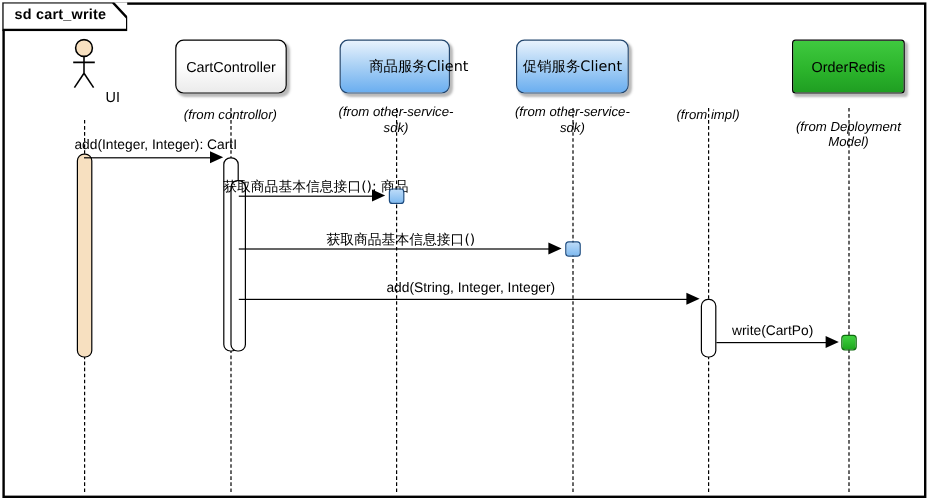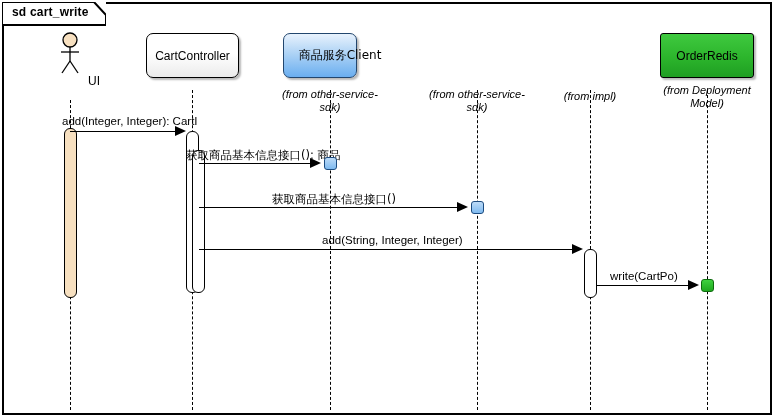--- a/index.html
+++ b/index.html
@@ -197,34 +197,38 @@
       <line x1="5" y1="20" x2="23" y2="20" stroke="#000000" stroke-width="1.3"></line>
       <line x1="14" y1="29" x2="6" y2="41" stroke="#000000" stroke-width="1.3"></line>
       <line x1="14" y1="29" x2="22" y2="41" stroke="#000000" stroke-width="1.3"></line>
     </svg>
   </div>
   <div class="actor-name" style="left:40px; top:74px; width:60px;">UI</div>
 
   <div class="plabel-box plain" style="left:146px; top:33px; width:93px; height:45px;">
     <span>CartController</span>
   </div>
-
-  <div class="plabel-box blue cjk" style="left:283px; top:33px; width:74px; height:45px;padding-left:40px;">
+  <div class="pfrom" style="left:132px; top:90px; width:120px;">(from controllor)</div>
+
+  <div class="plabel-box blue cjk" style="left:283px; top:33px; width:92px; height:45px;padding-left:40px;">
     <span>商品服务Client</span>
   </div>
   <div class="pfrom" style="left:278px; top:88px; width:104px;">(from other-service-sdk)</div>
 
+  <div class="plabel-box blue cjk" style="left:430px; top:33px; width:94px; height:45px;">
+    <span>促销服务Client</span>
+  </div>
   <div class="pfrom" style="left:425px; top:88px; width:104px;">(from other-service-sdk)</div>
 
   <div class="pfrom" style="left:540px; top:90px; width:100px;">(from impl)</div>
 
   <div class="plabel-box green square" style="left:660px; top:33px; width:94px; height:45px;">
     <span>OrderRedis</span>
   </div>
-  <div class="pfrom" style="left:657px; top:84px; width:100px;">(from Deployment Model)</div>
+  <div class="pfrom" style="left:657px; top:100px; width:100px;">(from Deployment Model)</div>
 
   <div class="activation tan" style="left:64px;  top:128px; width:13px; height:170px;"></div>
   <div class="activation white" style="left:186px; top:131px; width:13px; height:162px;"></div>
   <div class="activation white" style="left:192px; top:150px; width:13px; height:143px;"></div>
   <div class="activation white" style="left:584px; top:249px; width:13px; height:49px;"></div>
 
   <div class="msg-line" style="left:70px; top:131px; width:111px;"></div>
   <div class="msg-arrow" style="left:175px; top:126px;"></div>
   <div class="msg-label" style="left:62px; top:115px;">add(Integer, Integer): CartI</div>
 

